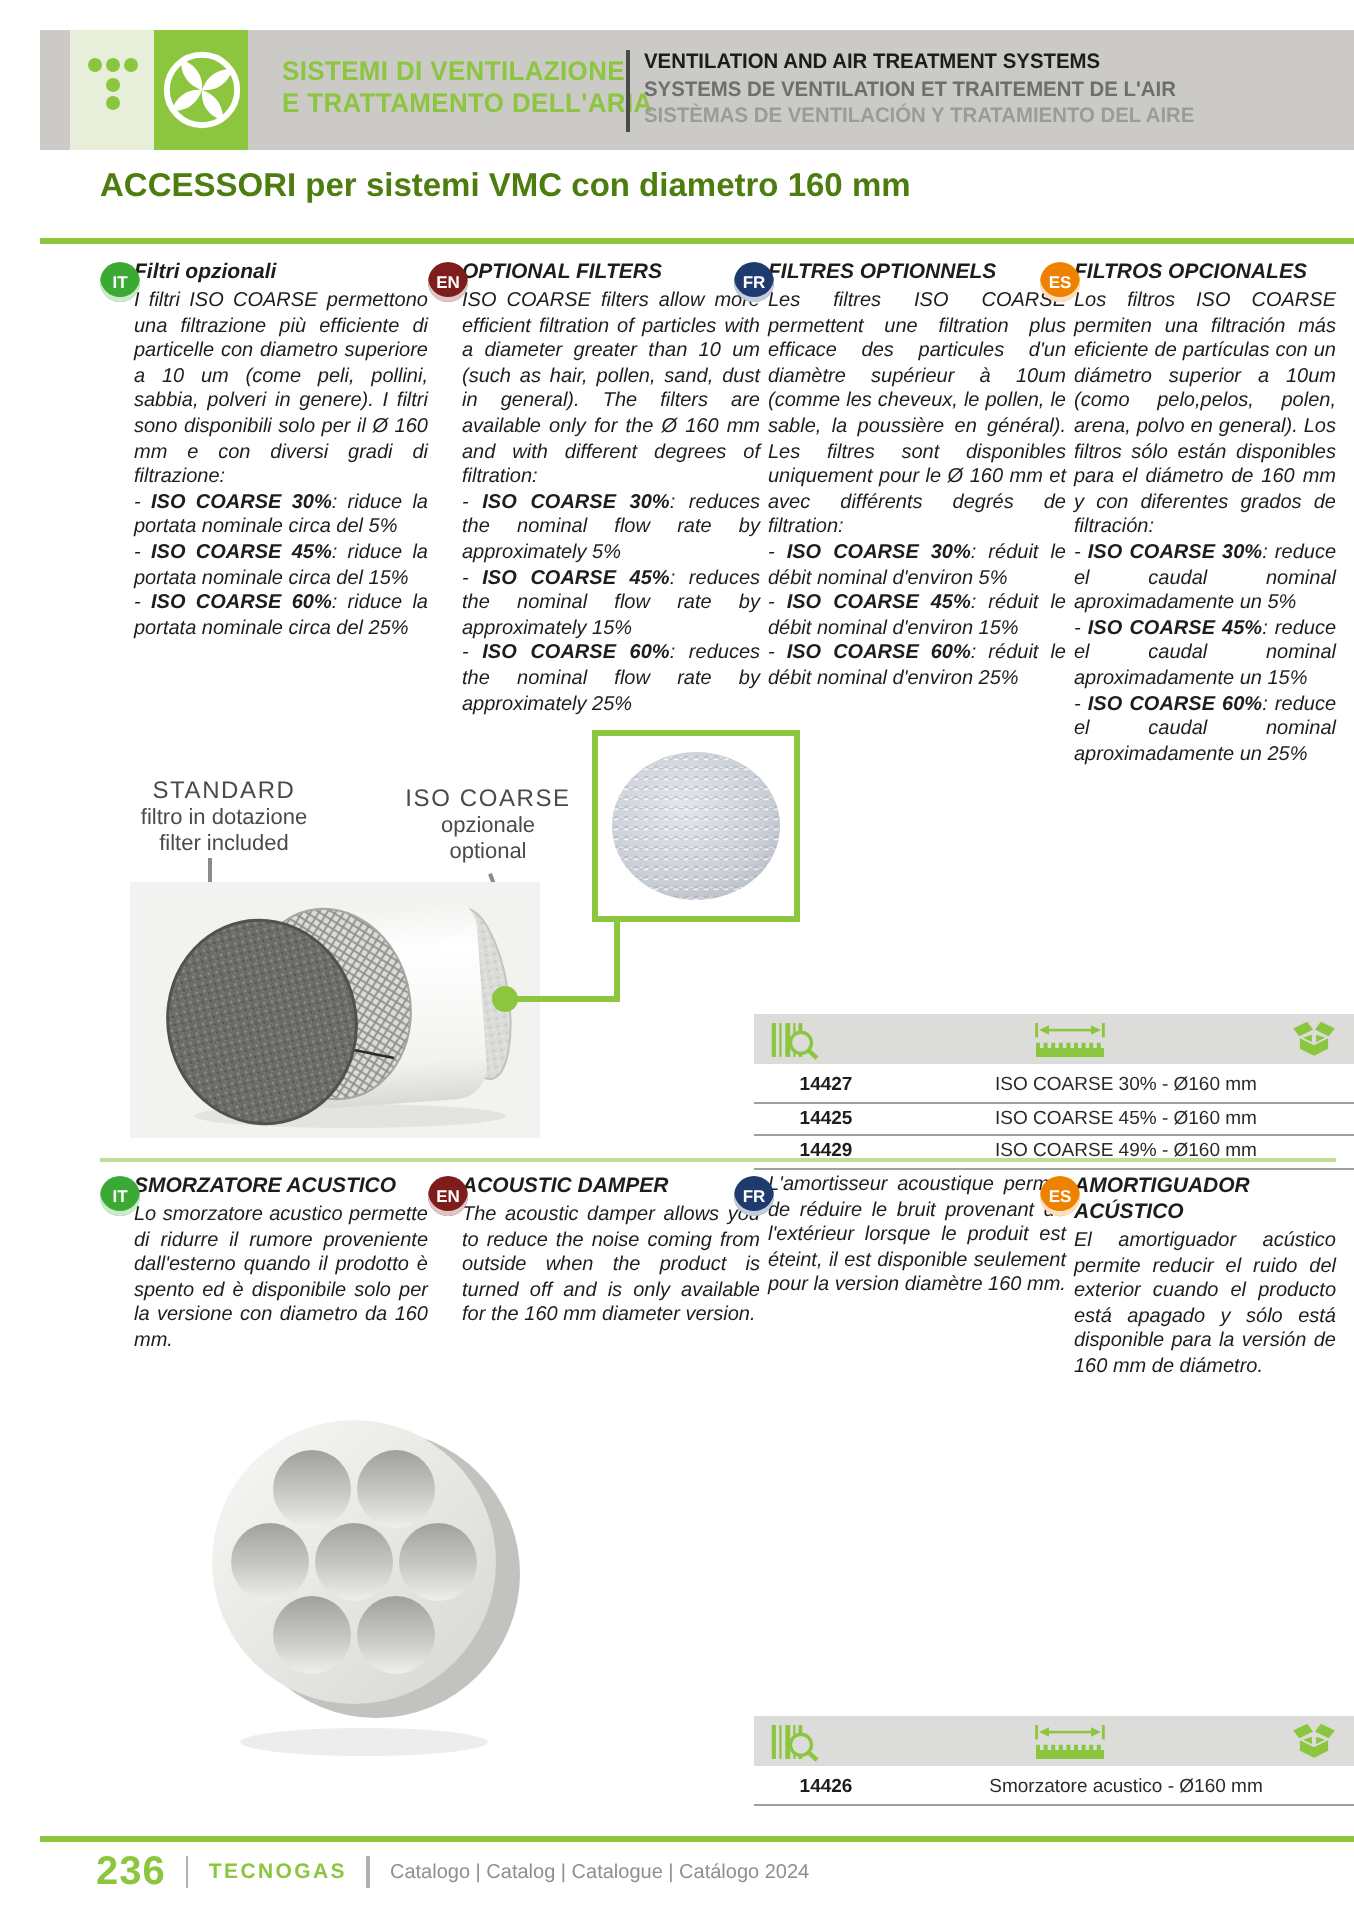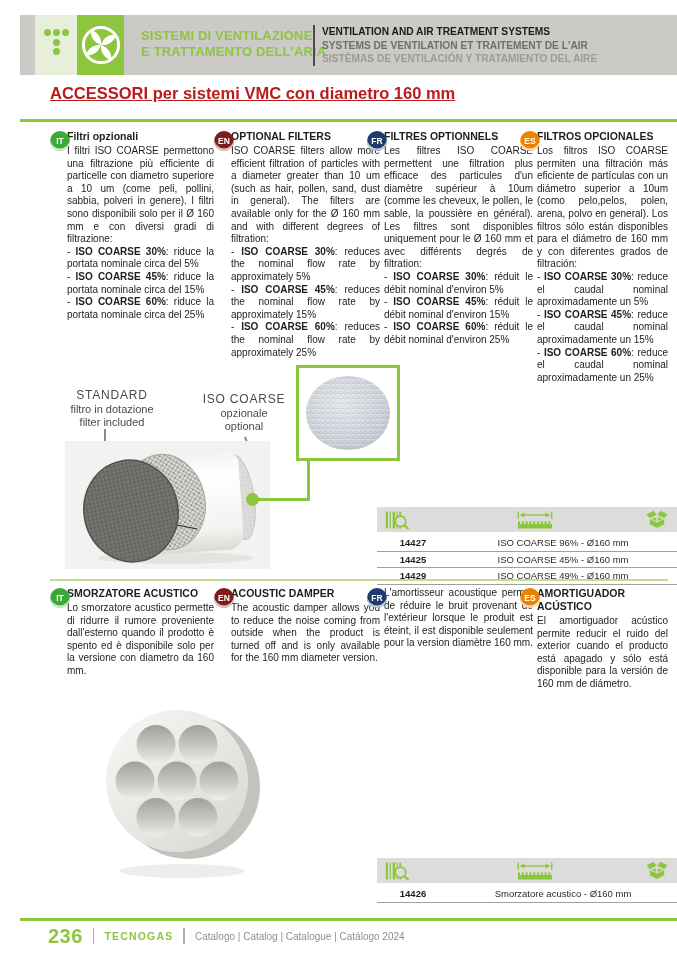--- a/index.html
+++ b/index.html
@@ -15,27 +15,27 @@
               display:flex;align-items:center;justify-content:center;}
   .brand-title{position:absolute;left:121px;top:13px;font-weight:bold;font-size:13.5px;
                line-height:16px;color:#8cc63f;letter-spacing:.2px;transform:scaleX(.96);transform-origin:left;}
   .band-sep{position:absolute;left:293px;top:10px;width:2px;height:41px;background:#4a4a48;}
   .subtitles{position:absolute;left:302px;top:10px;font-weight:bold;font-size:10.5px;line-height:13.5px;
              transform:scaleX(.97);transform-origin:left;white-space:nowrap;}
   .sub1{color:#1c1c1a;} .sub2{color:#6e6e6c;} .sub3{color:#9b9b99;}
 
   
   .sect-title{position:absolute;left:30px;top:84px;line-height:18px;white-space:nowrap;}
-  .sect-title .t1{font-weight:bold;font-size:16.5px;color:#b91c1c;text-decoration:underline;}
+  .sect-title .t1{font-weight:bold;font-size:16.5px;color:#4d7c0f;}
   .sect-title .t2{font-weight:bold;font-size:16px;color:#1d1d1b;}
   .green-rule{position:absolute;left:0;width:677px;height:2.5px;background:#8cc63f;}
 
   
   .col{position:absolute;font-size:10px;line-height:12.6px;}
-  .col .inner{padding-left:17px;}
+  .col .inner{padding-left:17px;font-style:italic;}
   .badge{position:absolute;left:0;top:1px;width:20px;height:20px;border-radius:50%;
          color:#fff;font-size:8.5px;font-weight:bold;display:flex;align-items:center;justify-content:center;
          box-shadow:inset 0 -2.5px 0 rgba(255,255,255,.75);}
   .c-it{background:#3aaa35;} .c-en{background:#7f1d1d;} .c-fr{background:#1e3a6e;} .c-es{background:#ee8100;}
   .col h3{margin:0 0 2px 0;font-size:10.5px;line-height:13px;}
   .col .body{text-align:justify;}
 
   
   .callout{color:#4a4a48;text-align:center;}
   .callout .big{font-size:12px;letter-spacing:.8px;line-height:15px;}
@@ -252,21 +252,21 @@
             <polygon points="21,10 13,6 16.6,1.2 24.8,5.2"></polygon>
             <polygon points="6,10.2 12.2,13.2 12.2,8.2"></polygon>
             <polygon points="20,10.2 13.8,13.2 13.8,8.2"></polygon>
           </g>
         </svg>
       </div>
     </div>
     <div class="tbody">
       <div class="trow">
         <div class="code">14427</div>
-        <div class="desc">ISO COARSE 96% - Ø160 mm</div>
+        <div class="desc">ISO COARSE 30% - Ø160 mm</div>
         <div class="qty">1</div>
       </div>
       <div class="trow">
         <div class="code">14425</div>
         <div class="desc">ISO COARSE 45% - Ø160 mm</div>
         <div class="qty">1</div>
       </div>
       <div class="trow">
         <div class="code">14429</div>
         <div class="desc">ISO COARSE 49% - Ø160 mm</div>

